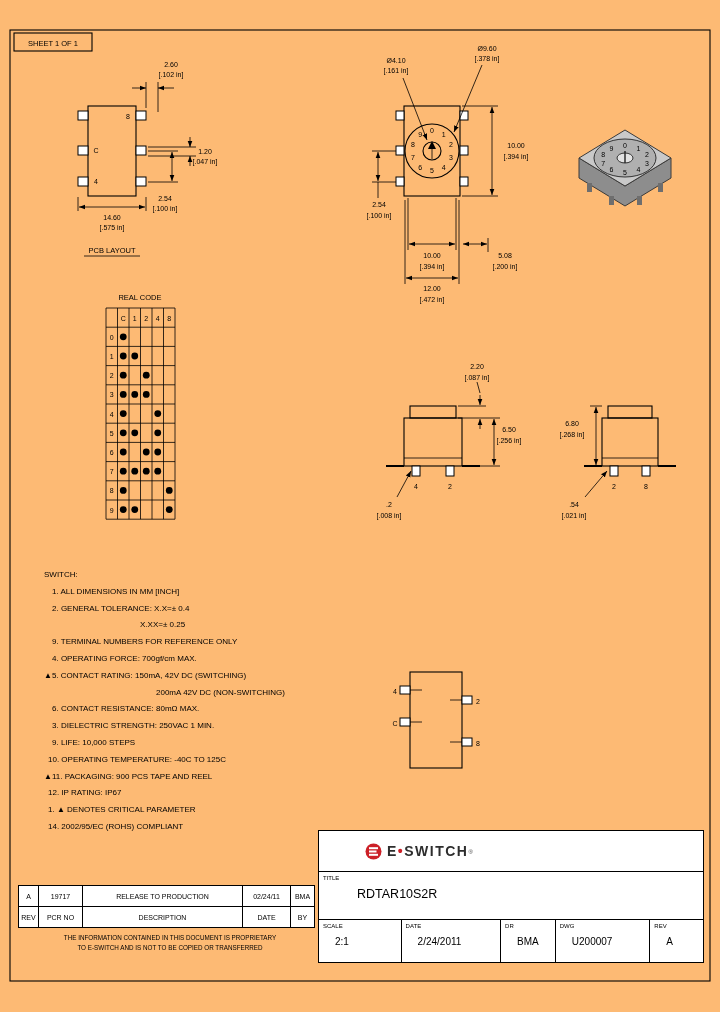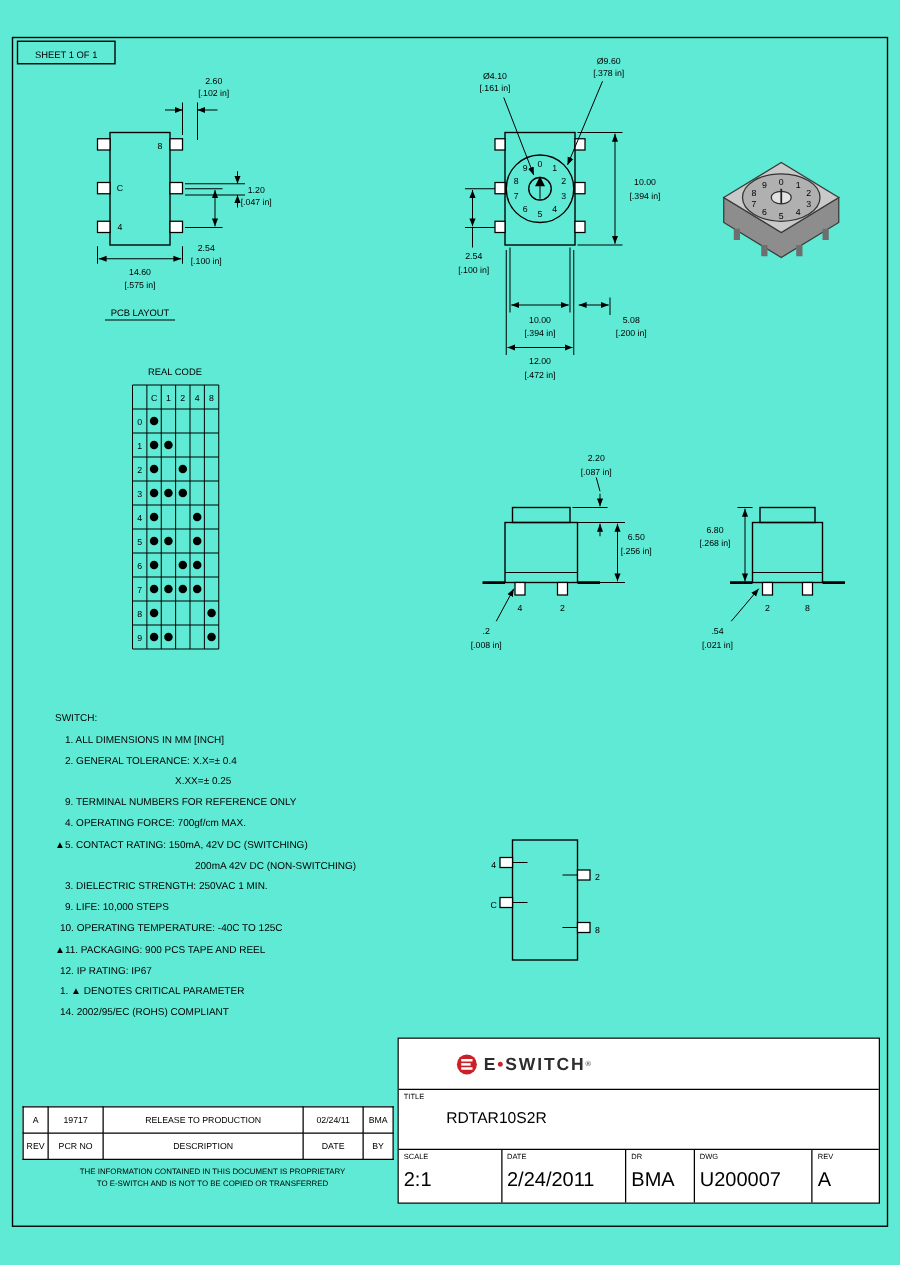--- a/index.html
+++ b/index.html
@@ -1,18 +1,18 @@
 <!DOCTYPE html>
 <html><head>
 <meta charset="utf-8">
 <style>
   * { margin:0; padding:0; box-sizing:border-box; }
   html,body { background:#ededed; }
   body { font-family:"Liberation Sans", sans-serif; }
-  #page { position:relative; width:720px; height:1012px; background:#5eead4; overflow:hidden; margin:0 auto; }
+  #page { position:relative; width:720px; height:1012px; background:#fdba74; overflow:hidden; margin:0 auto; }
   #drawing { position:absolute; left:0; top:0; }
 
   svg text { font-family:"Liberation Sans", sans-serif; fill:#000; }
   .dim  { font-size:7px; text-anchor:middle; }
   .cap  { font-size:7.5px; text-anchor:middle; }
   .dial { font-size:7px; text-anchor:middle; }
   .ol   { fill:none; stroke:#000; stroke-width:1.1; }
   .pad  { fill:#ffffff; stroke:#000; stroke-width:1; }
   .thin { fill:none; stroke:#000; stroke-width:0.8; }
   .seat { fill:none; stroke:#000; stroke-width:2.2; }
@@ -37,21 +37,21 @@
   .logo-dot { font-weight:bold; font-size:14px; }
   .logo-reg { font-size:6px; color:#444; align-self:flex-start; margin-top:6px; }
   .tb-title-row { height:48px; border-bottom:1px solid #000; position:relative; }
   .tb-lbl { font-size:6px; color:#000; }
   .tb-title-row .tb-lbl { position:absolute; top:3px; left:4px; }
   .tb-title-value { position:absolute; top:15px; left:38px; font-size:12.5px; color:#000; }
   .tb-bottom-row { height:42px; display:flex; }
   .tb-cell { position:relative; border-left:1px solid #000; height:100%; }
   .tb-cell:first-child { border-left:none; }
   .tb-cell .tb-lbl { position:absolute; top:3px; left:4px; }
-  .tb-cell .tb-val { position:absolute; top:16px; left:4px; font-size:16px; white-space:nowrap; }
+  .tb-cell .tb-val { position:absolute; top:16px; left:16px; font-size:10px; white-space:nowrap; }
 </style>
 </head>
 <body>
 
 <div id="page">
 
 <svg id="drawing" width="720" height="1012" viewBox="0 0 720 1012">
   <defs>
     <marker id="ah" viewBox="0 0 10 10" refX="9" refY="5" markerWidth="7" markerHeight="7" orient="auto-start-reverse" markerUnits="userSpaceOnUse">
       <path d="M0,1.5 L9,5 L0,8.5 Z" fill="#000"></path>
@@ -294,20 +294,21 @@
 <div class="notes">
   <div class="notes-title">SWITCH:</div>
   <div id="notes-list">
         <div class="note-line" style="padding-left: 8px;">1. ALL DIMENSIONS IN MM [INCH]</div>
         <div class="note-line" style="padding-left: 8px;">2. GENERAL TOLERANCE: X.X=± 0.4</div>
         <div class="note-line" style="padding-left: 96px;">X.XX=± 0.25</div>
         <div class="note-line" style="padding-left: 8px;">9. TERMINAL NUMBERS FOR REFERENCE ONLY</div>
         <div class="note-line" style="padding-left: 8px;">4. OPERATING FORCE: 700gf/cm MAX.</div>
         <div class="note-line" style="padding-left: 0px;">▲5. CONTACT RATING: 150mA, 42V DC (SWITCHING)</div>
         <div class="note-line" style="padding-left: 112px;">200mA 42V DC (NON-SWITCHING)</div>
+        <div class="note-line" style="padding-left: 8px;">6. CONTACT RESISTANCE: 80mΩ MAX.</div>
         <div class="note-line" style="padding-left: 8px;">3. DIELECTRIC STRENGTH: 250VAC 1 MIN.</div>
         <div class="note-line" style="padding-left: 8px;">9. LIFE: 10,000 STEPS</div>
         <div class="note-line" style="padding-left: 4px;">10. OPERATING TEMPERATURE: -40C TO 125C</div>
         <div class="note-line" style="padding-left: 0px;">▲11. PACKAGING: 900 PCS TAPE AND REEL</div>
         <div class="note-line" style="padding-left: 4px;">12. IP RATING: IP67</div>
         <div class="note-line" style="padding-left: 4px;">1. ▲ DENOTES CRITICAL PARAMETER</div>
         <div class="note-line" style="padding-left: 4px;">14. 2002/95/EC (ROHS) COMPLIANT</div>
       </div>
 </div>
 

